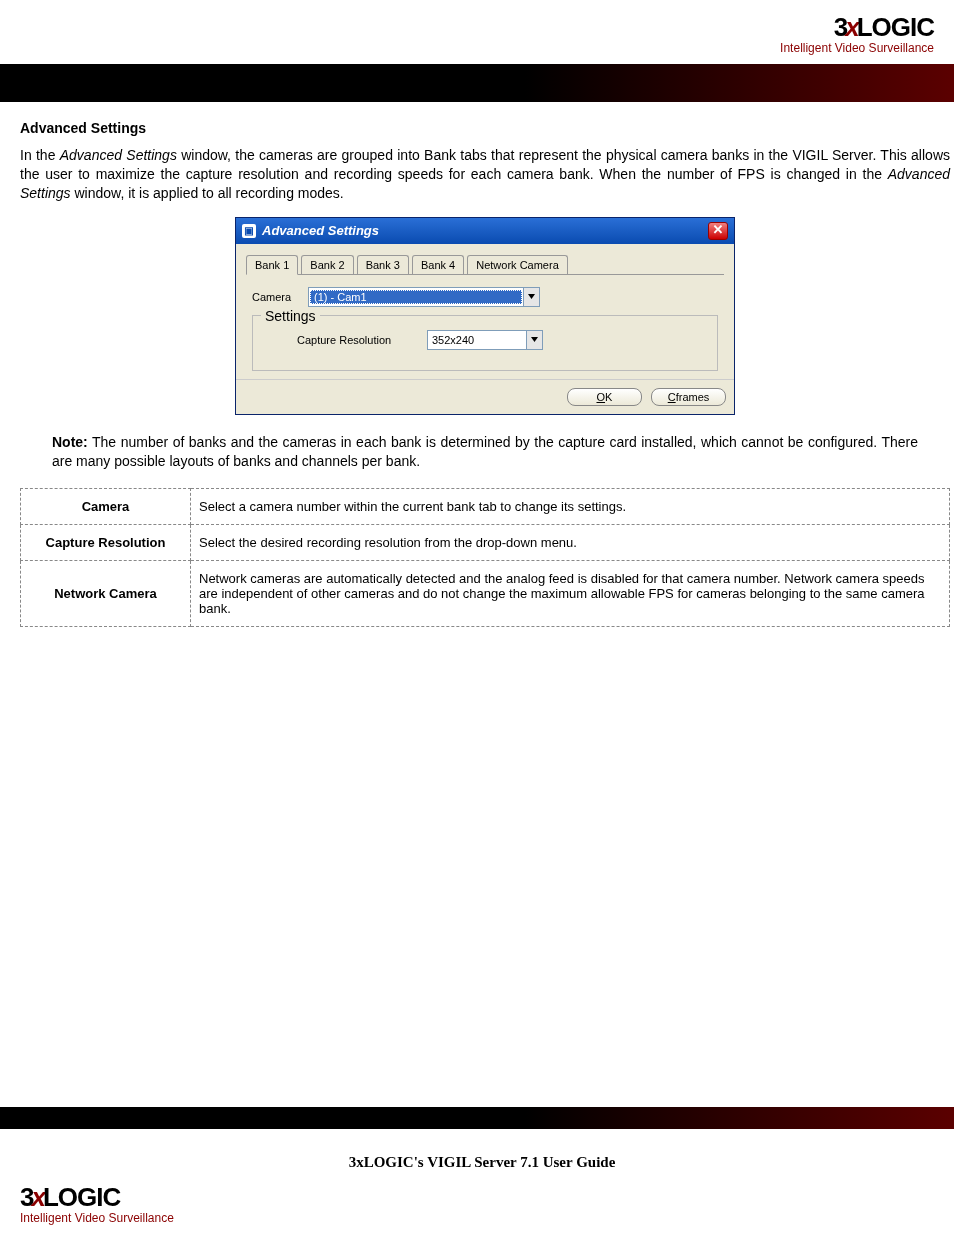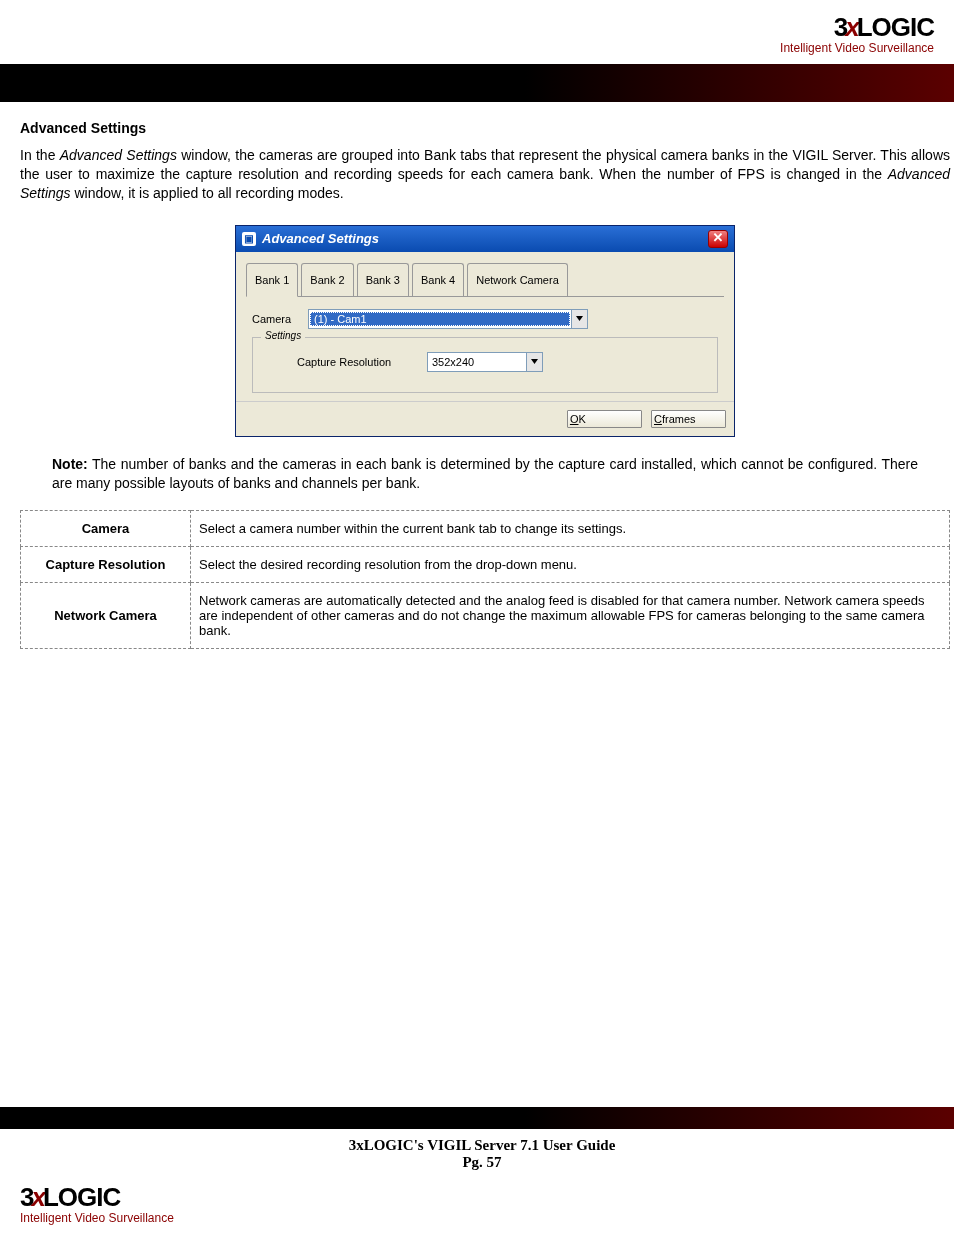--- a/index.html
+++ b/index.html
@@ -20,21 +20,21 @@
   .header-band {
     position: absolute;
     top: 64px; left: 0; right: 0; height: 38px;
     background: linear-gradient(to right, #000 0%, #000 55%, #5b0000 100%);
   }
   .content {
     position: absolute;
     top: 120px; left: 20px; right: 4px;
   }
   .section-title { font-weight: bold; font-size: 14px; margin-bottom: 10px; }
-  .para { font-size: 14px; line-height: 1.35; margin-bottom: 22px; text-align: justify; }
+  .para { font-size: 14px; line-height: 1.35; margin-bottom: 14px; text-align: justify; }
   .ital { font-style: italic; }
   .dialog-wrap { text-align: center; margin: 8px 0 18px; }
   .dialog {
     display: inline-block;
     width: 500px;
     border: 1px solid #0a246a;
     background: #ece9d8;
     text-align: left;
     font-family: Tahoma, sans-serif;
     font-size: 11px;
@@ -63,21 +63,21 @@
     color: #fff; text-align: center; line-height: 14px;
     font-weight: bold; cursor: pointer; font-style: normal;
   }
   .tab-row {
     margin: 10px 10px 0 10px;
     border-bottom: 1px solid #999;
     white-space: nowrap;
   }
   .tab {
     display: inline-block;
-    padding: 10px 8px;
+    padding: 3px 8px;
     border: 1px solid #999;
     border-bottom: none;
     background: #ece9d8;
     font-size: 11px;
     cursor: pointer;
     position: relative;
     top: 1px;
     border-radius: 3px 3px 0 0;
   }
   .tab.active { background: #ece9d8; font-weight: normal; border-bottom: 1px solid #ece9d8; }
@@ -102,41 +102,41 @@
   .combo .arrow svg { width: 7px; height: 5px; }
   .combo.selected .val { background: #316ac5; color: #fff; border: 1px dotted #fff; margin: 1px; padding: 0 3px; }
   .fieldset {
     border: 1px solid #bbb;
     padding: 14px 14px 10px;
     margin-top: 4px;
     position: relative;
   }
   .fieldset .legend {
     position: absolute; top: -8px; left: 8px;
-    background: #ece9d8; padding: 0 4px; font-size: 10px; font-style: italic;
+    background: #ece9d8; padding: 0 4px; font-size: 14px;
   }
   .field-grid .frow { display: flex; align-items: center; margin-bottom: 10px; }
   .field-grid .flabel { width: 160px; font-size: 11px; padding-left: 30px; }
   .dlg-buttons {
     border-top: 1px solid #ccc;
     padding: 8px;
     text-align: right;
     background: #ece9d8;
   }
   .xp-btn {
     display: inline-block;
     min-width: 75px;
     border: 1px solid #888;
     background: linear-gradient(to bottom,#fff,#ece9d8);
     padding: 2px 2px;
     font-size: 11px;
-    text-align: left;
+    text-align: center;
     margin-left: 6px;
     cursor: pointer;
-    border-radius: 1px;
+    border-radius: 8px;
   }
   .xp-btn u { text-decoration: underline; }
   .note-block {
     margin: 0 32px 16px;
     font-size: 14px; line-height: 1.4; text-align: justify;
   }
   .defs-table {
     width: 100%;
     border-collapse: collapse;
     font-size: 13px;
@@ -194,21 +194,21 @@
       <div class="tab-row">
         <span class="tab active">Bank 1</span>
         <span class="tab">Bank 2</span>
         <span class="tab">Bank 3</span>
         <span class="tab">Bank 4</span>
         <span class="tab">Network Camera</span>
       </div>
       <div class="dialog-body">
         <div class="row">
           <span class="lbl">Camera</span>
-          <div class="combo selected" style="width:280px">
+          <div class="combo selected" style="width:232px">
             <span class="val">(1) - Cam1</span>
             <span class="arrow">
                 <svg viewBox="0 0 7 5">
                   <path d="M0 0 L7 0 L3.5 5 Z" fill="#000"></path>
                 </svg>
               </span>
           </div>
         </div>
         <div class="fieldset">
           <span class="legend">Settings</span>
@@ -252,21 +252,20 @@
       <td>Network Camera</td>
       <td>Network cameras are automatically detected and the analog feed is disabled for that camera number.  Network camera speeds are independent of other cameras and do not change the maximum allowable FPS for cameras belonging to the same camera bank.</td>
     </tr>
   </tbody>
     </table>
 </div>
 
 <div class="footer-band"></div>
 <div class="footer-text">
   <div>3xLOGIC's VIGIL Server 7.1 User Guide</div>
-  <div>Pg. 57</div>
 </div>
 
 <div class="bottom-logo">
   <div class="logo-main">
     <span>3</span><span class="x">x</span><span>LOGIC</span>
   </div>
   <div class="logo-sub">Intelligent Video Surveillance</div>
 </div>
 
 </body></html>

